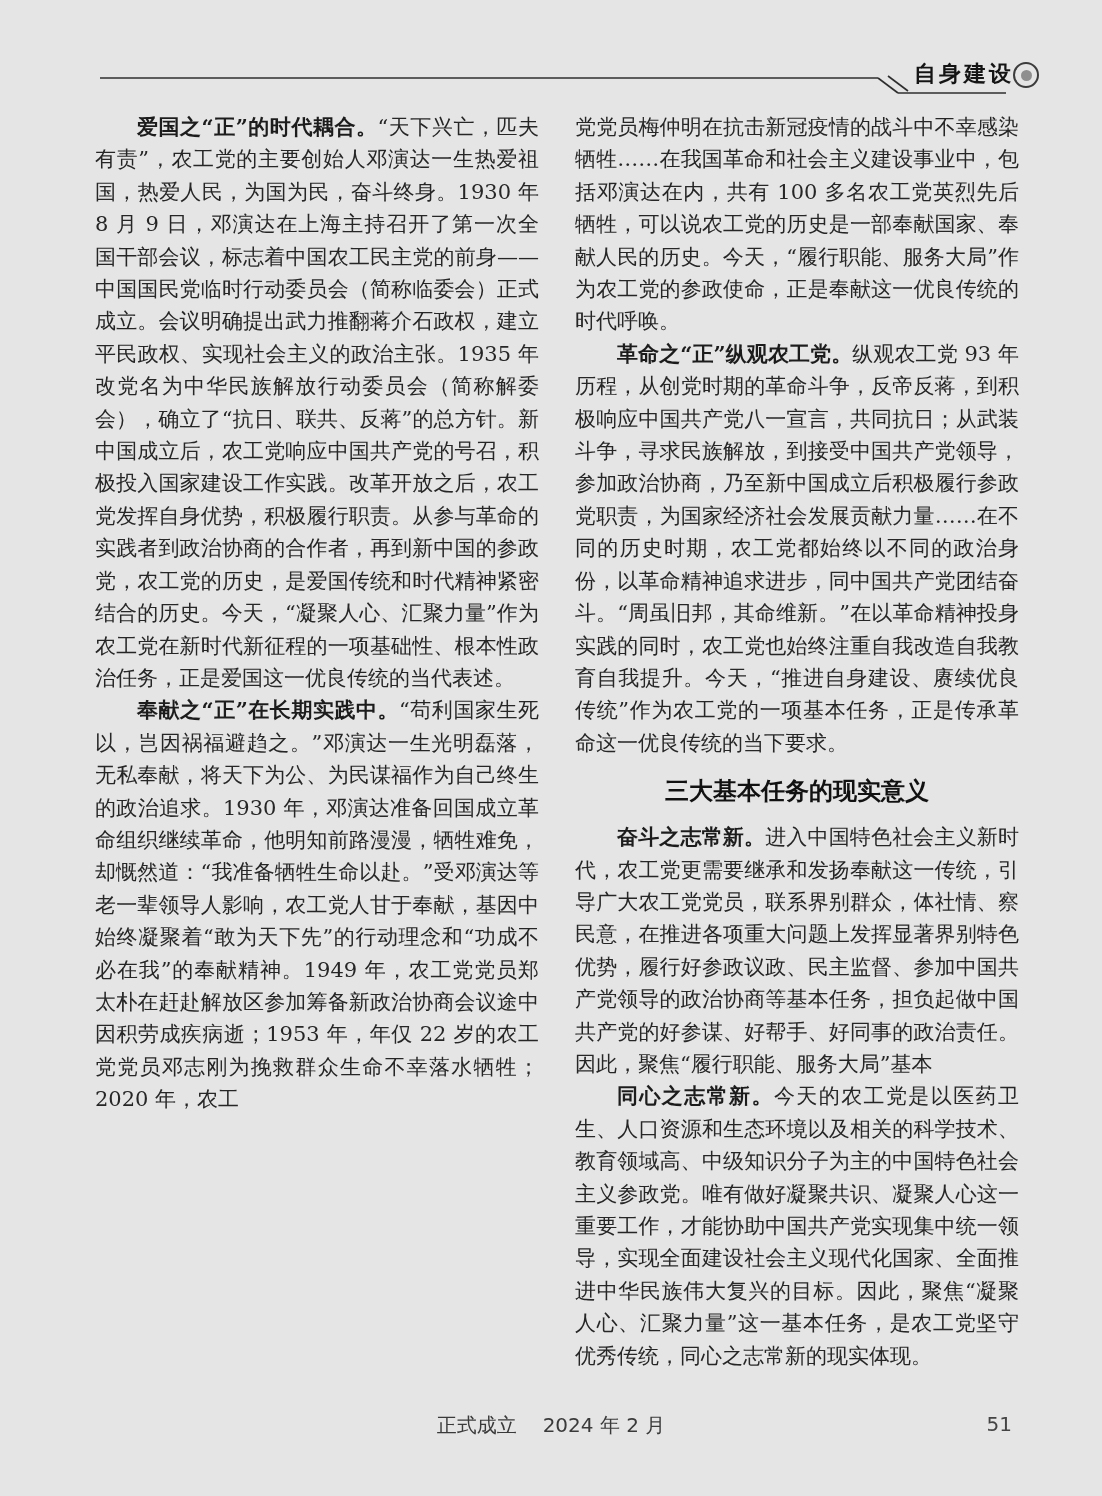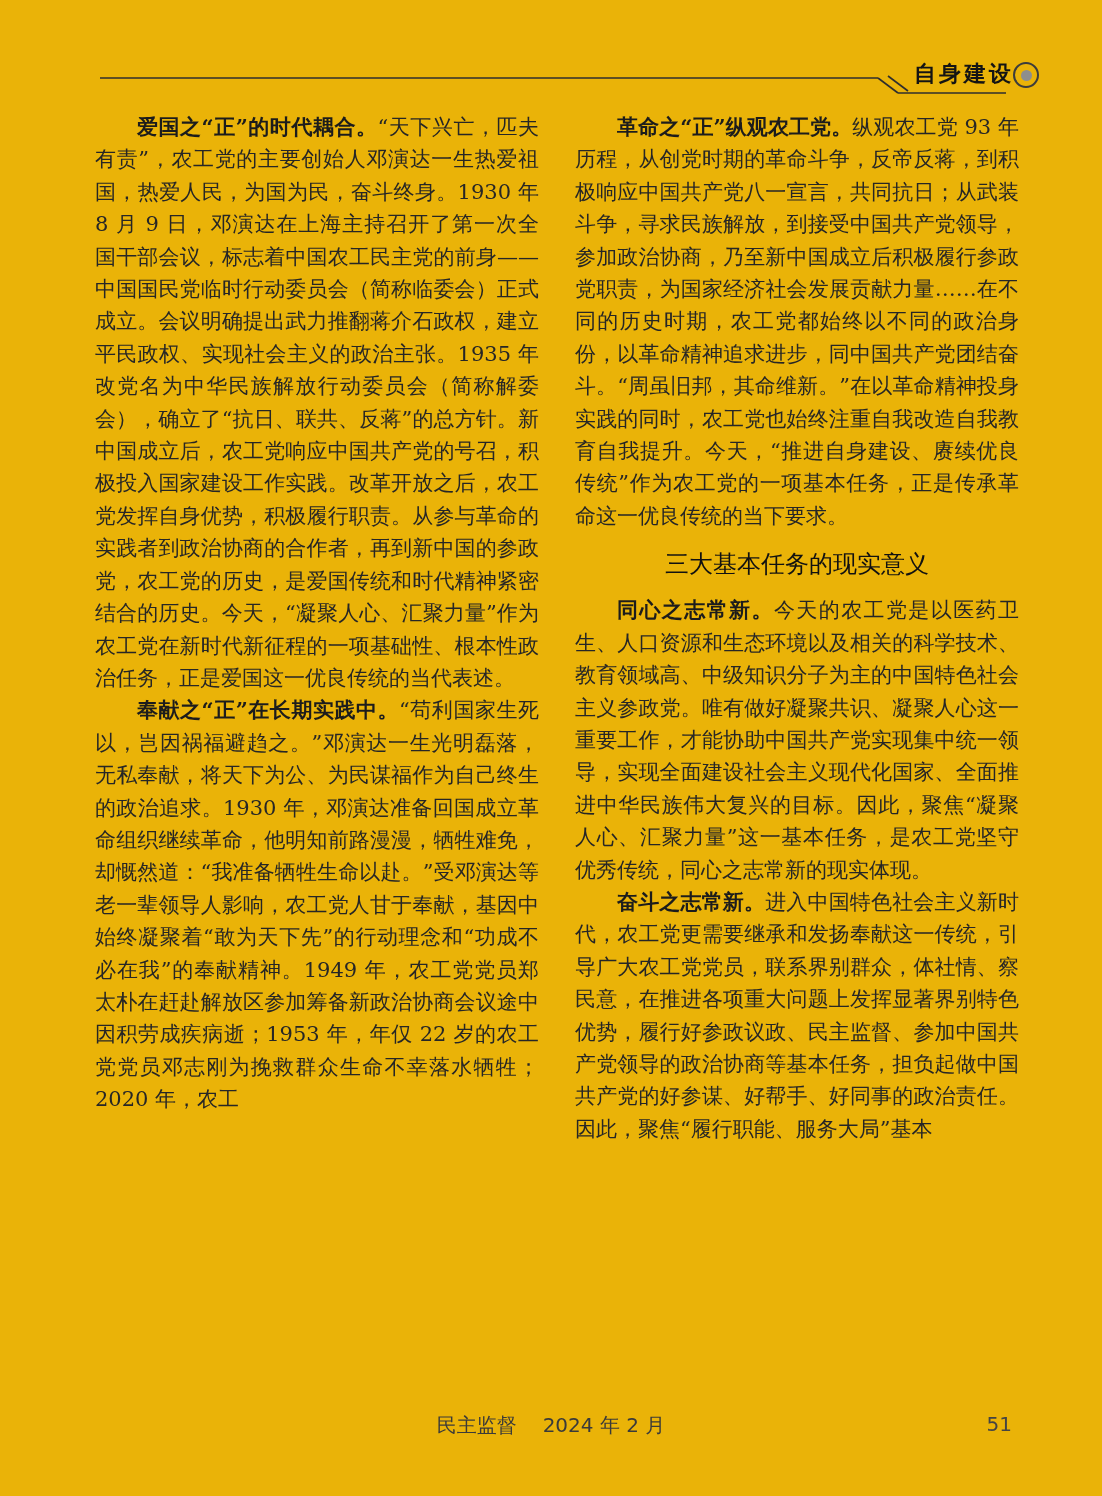--- a/index.html
+++ b/index.html
@@ -1,21 +1,21 @@
 <!DOCTYPE html>
 <html><head>
 <meta charset="utf-8">
 <style>
   html,body{margin:0;padding:0;}
   body{
     width:1102px;height:1496px;background:#ffffff;position:relative;
     font-family:"DejaVu Serif","Liberation Serif",serif;
     -webkit-font-smoothing:antialiased;
   }
-  .page{position:absolute;inset:0;background:#eab308;overflow:hidden;}
+  .page{position:absolute;inset:0;background:#e5e5e5;overflow:hidden;}
 
   
   .header-rule{position:absolute;left:0;top:0;width:1102px;height:110px;}
   .section-label{
     position:absolute;left:914px;top:59px;width:96px;
     font-family:"DejaVu Sans","Liberation Sans",sans-serif;
     font-weight:700;font-size:22px;letter-spacing:3px;color:#141414;
     white-space:nowrap;
   }
   .header-icon{
@@ -32,21 +32,21 @@
     text-align:justify;text-justify:inter-character;
   }
   .col-left{left:95px;}
   .col-right{left:575px;}
   .para{margin:0;padding:0;}
   .para.indent{text-indent:2em;}
   .lead{font-weight:700;color:#1c1c1c;}
   .section-heading{
     margin:15px 0 13px 0;text-indent:0;text-align:center;
     font-family:"DejaVu Sans","Liberation Sans",sans-serif;
-    font-weight:400;font-size:24px;line-height:34px;color:#111111;
+    font-weight:700;font-size:24px;line-height:34px;color:#111111;
   }
 
   
   .footer{position:absolute;left:0;top:1412px;width:1102px;height:34px;
     font-family:"DejaVu Sans","Liberation Sans",sans-serif;
     font-size:20px;color:#3a3a3a;}
   .footer-center{position:absolute;left:0;right:0;text-align:center;}
   .footer-center .issue{margin-left:26px;text-align:right;}
   .page-number{position:absolute;right:90px;top:0;color:#444444;margin-left:48px;}
 </style>
@@ -69,32 +69,35 @@
   <div class="col col-left">
     <p class="para indent">
       <span class="lead">爱国之“正”的时代耦合。</span><span>“天下兴亡，匹夫有责”，农工党的主要创始人邓演达一生热爱祖国，热爱人民，为国为民，奋斗终身。1930 年 8 月 9 日，邓演达在上海主持召开了第一次全国干部会议，标志着中国农工民主党的前身——中国国民党临时行动委员会（简称临委会）正式成立。会议明确提出武力推翻蒋介石政权，建立平民政权、实现社会主义的政治主张。1935 年改党名为中华民族解放行动委员会（简称解委会），确立了“抗日、联共、反蒋”的总方针。新中国成立后，农工党响应中国共产党的号召，积极投入国家建设工作实践。改革开放之后，农工党发挥自身优势，积极履行职责。从参与革命的实践者到政治协商的合作者，再到新中国的参政党，农工党的历史，是爱国传统和时代精神紧密结合的历史。今天，“凝聚人心、汇聚力量”作为农工党在新时代新征程的一项基础性、根本性政治任务，正是爱国这一优良传统的当代表述。</span>
     </p>
     <p class="para indent">
       <span class="lead">奉献之“正”在长期实践中。</span><span>“苟利国家生死以，岂因祸福避趋之。”邓演达一生光明磊落，无私奉献，将天下为公、为民谋福作为自己终生的政治追求。1930 年，邓演达准备回国成立革命组织继续革命，他明知前路漫漫，牺牲难免，却慨然道：“我准备牺牲生命以赴。”受邓演达等老一辈领导人影响，农工党人甘于奉献，基因中始终凝聚着“敢为天下先”的行动理念和“功成不必在我”的奉献精神。1949 年，农工党党员郑太朴在赶赴解放区参加筹备新政治协商会议途中因积劳成疾病逝；1953 年，年仅 22 岁的农工党党员邓志刚为挽救群众生命不幸落水牺牲；2020 年，农工</span>
     </p>
   </div>
 
   <div class="col col-right">
+    <p class="para">
+      <span>党党员梅仲明在抗击新冠疫情的战斗中不幸感染牺牲……在我国革命和社会主义建设事业中，包括邓演达在内，共有 100 多名农工党英烈先后牺牲，可以说农工党的历史是一部奉献国家、奉献人民的历史。今天，“履行职能、服务大局”作为农工党的参政使命，正是奉献这一优良传统的时代呼唤。</span>
+    </p>
     <p class="para indent">
       <span class="lead">革命之“正”纵观农工党。</span><span>纵观农工党 93 年历程，从创党时期的革命斗争，反帝反蒋，到积极响应中国共产党八一宣言，共同抗日；从武装斗争，寻求民族解放，到接受中国共产党领导，参加政治协商，乃至新中国成立后积极履行参政党职责，为国家经济社会发展贡献力量……在不同的历史时期，农工党都始终以不同的政治身份，以革命精神追求进步，同中国共产党团结奋斗。“周虽旧邦，其命维新。”在以革命精神投身实践的同时，农工党也始终注重自我改造自我教育自我提升。今天，“推进自身建设、赓续优良传统”作为农工党的一项基本任务，正是传承革命这一优良传统的当下要求。</span>
     </p>
     <h2 class="section-heading">三大基本任务的现实意义</h2>
     <p class="para indent">
-      <span class="lead">同心之志常新。</span><span>今天的农工党是以医药卫生、人口资源和生态环境以及相关的科学技术、教育领域高、中级知识分子为主的中国特色社会主义参政党。唯有做好凝聚共识、凝聚人心这一重要工作，才能协助中国共产党实现集中统一领导，实现全面建设社会主义现代化国家、全面推进中华民族伟大复兴的目标。因此，聚焦“凝聚人心、汇聚力量”这一基本任务，是农工党坚守优秀传统，同心之志常新的现实体现。</span>
+      <span class="lead">奋斗之志常新。</span><span>进入中国特色社会主义新时代，农工党更需要继承和发扬奉献这一传统，引导广大农工党党员，联系界别群众，体社情、察民意，在推进各项重大问题上发挥显著界别特色优势，履行好参政议政、民主监督、参加中国共产党领导的政治协商等基本任务，担负起做中国共产党的好参谋、好帮手、好同事的政治责任。因此，聚焦“履行职能、服务大局”基本</span>
     </p>
     <p class="para indent">
-      <span class="lead">奋斗之志常新。</span><span>进入中国特色社会主义新时代，农工党更需要继承和发扬奉献这一传统，引导广大农工党党员，联系界别群众，体社情、察民意，在推进各项重大问题上发挥显著界别特色优势，履行好参政议政、民主监督、参加中国共产党领导的政治协商等基本任务，担负起做中国共产党的好参谋、好帮手、好同事的政治责任。因此，聚焦“履行职能、服务大局”基本</span>
+      <span class="lead">同心之志常新。</span><span>今天的农工党是以医药卫生、人口资源和生态环境以及相关的科学技术、教育领域高、中级知识分子为主的中国特色社会主义参政党。唯有做好凝聚共识、凝聚人心这一重要工作，才能协助中国共产党实现集中统一领导，实现全面建设社会主义现代化国家、全面推进中华民族伟大复兴的目标。因此，聚焦“凝聚人心、汇聚力量”这一基本任务，是农工党坚守优秀传统，同心之志常新的现实体现。</span>
     </p>
   </div>
 
   <div class="footer">
     <div class="footer-center">
-      <span>民主监督</span><span class="issue">2024 年 2 月</span>
+      <span>正式成立</span><span class="issue">2024 年 2 月</span>
     </div>
     <div class="page-number">51</div>
   </div>
 
 </div>
 
 </body></html>

